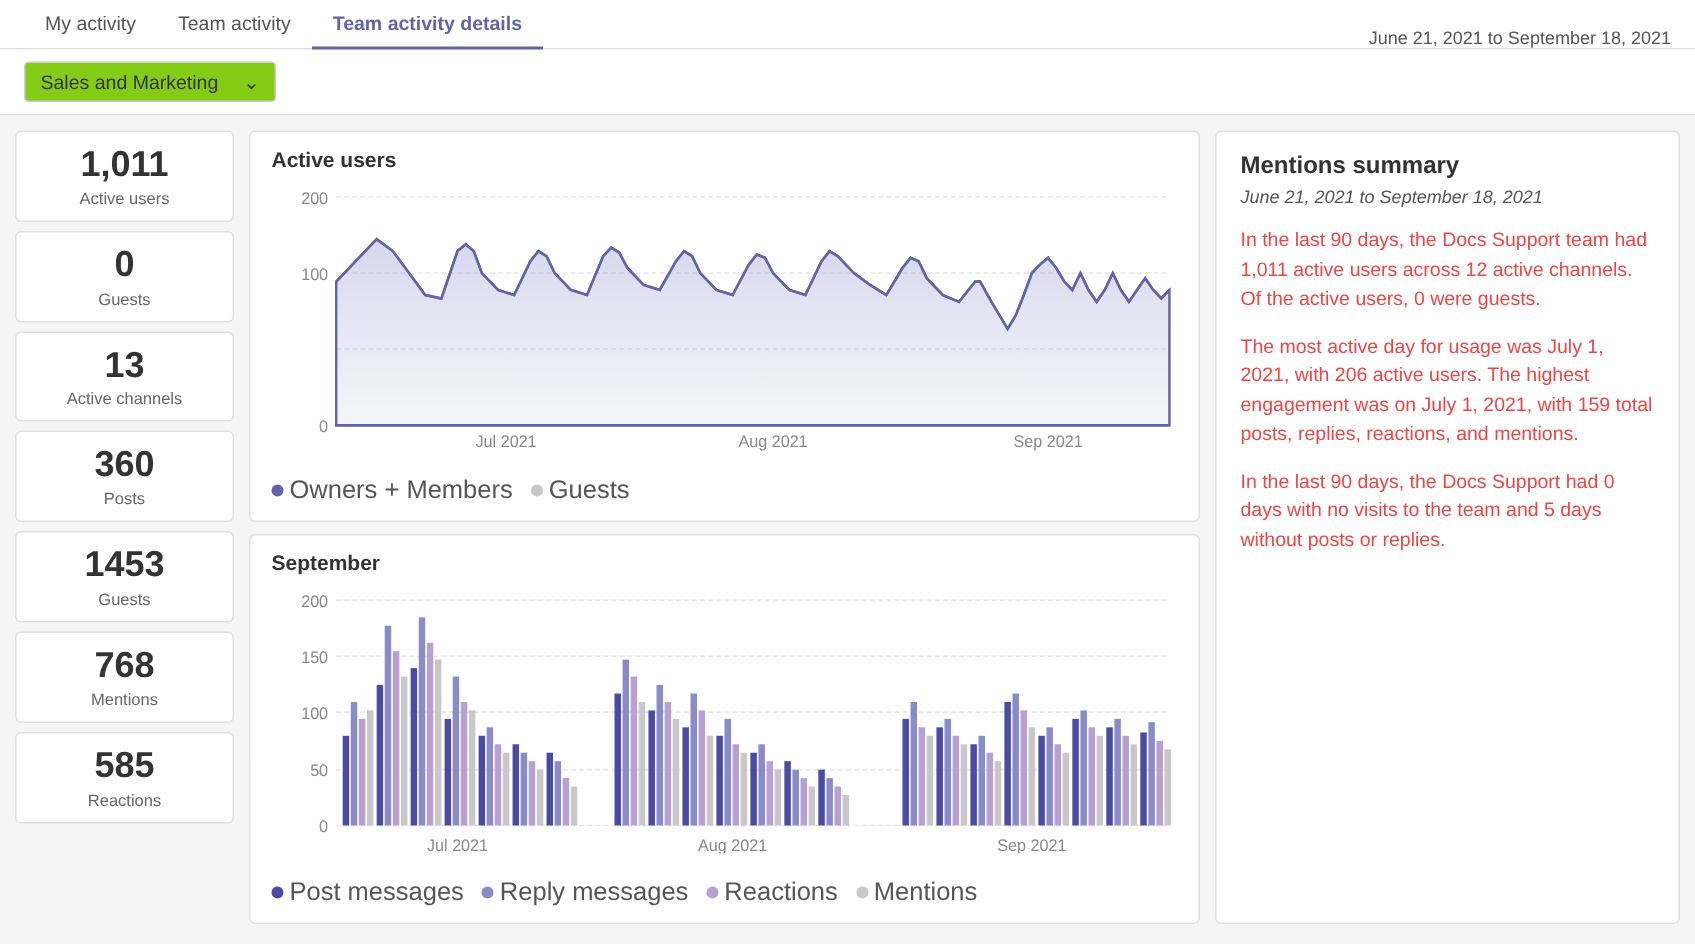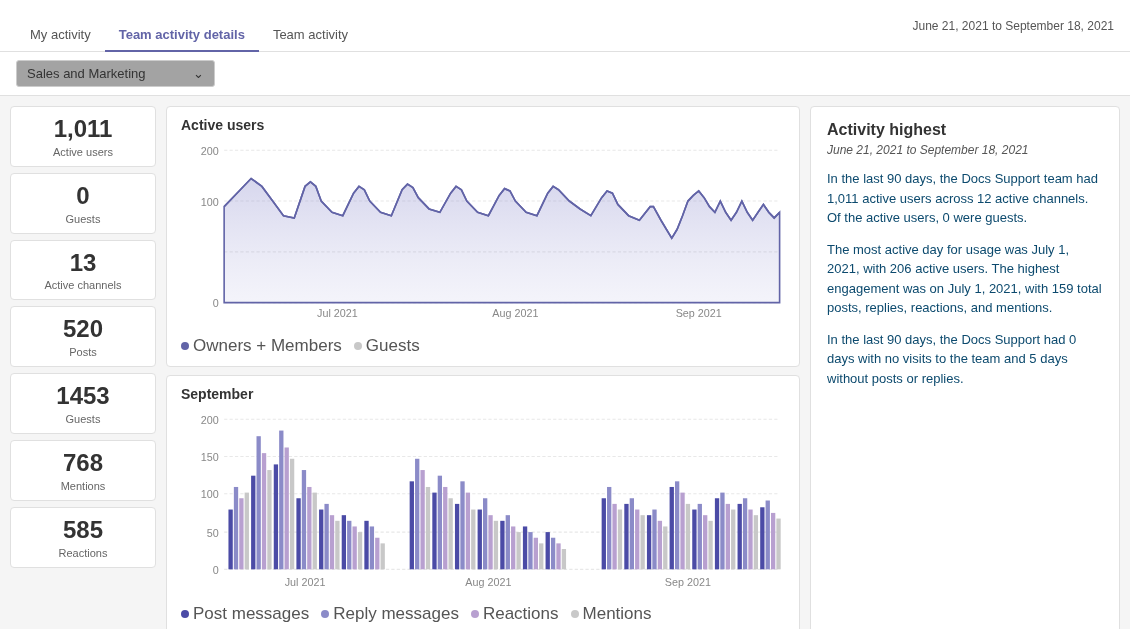--- a/index.html
+++ b/index.html
@@ -1,22 +1,22 @@
 <!DOCTYPE html>
 <html><head>
   <meta charset="utf-8">
   <style>
     * { box-sizing: border-box; margin: 0; padding: 0; }
     body { font-family: 'Segoe UI', Arial, sans-serif; background: #f5f5f5; color: #333; font-size: 13px; width: 1130px; height: 629px; overflow: hidden; }
 
     .top-bar {
       display: flex;
-      align-items: flex-start;
+      align-items: flex-end;
       justify-content: space-between;
-      padding: 19px 16px 0 16px;
+      padding: 0 16px 0 16px;
       background: #fff;
       border-bottom: 1px solid #e0e0e0;
     }
     .tabs { display: flex; gap: 0; }
     .tab {
       padding: 8px 14px;
       cursor: pointer;
       font-size: 13px;
       color: #555;
       border-bottom: 2px solid transparent;
@@ -39,24 +39,24 @@
       background: #fff;
       border-bottom: 1px solid #e0e0e0;
     }
     .dropdown {
       display: flex;
       align-items: center;
       justify-content: space-between;
       border: 1px solid #ccc;
       border-radius: 3px;
       padding: 5px 10px;
-      width: 199px;
+      width: 168px;
       cursor: pointer;
       font-size: 13px;
-      background: #a3a3a3;
+      background: #84cc16;
     }
 
     .main-content {
       display: flex;
       height: calc(629px - 80px);
       padding: 10px;
       gap: 10px;
       background: #f5f5f5;
     }
 
@@ -128,21 +128,21 @@
       margin-bottom: 4px;
     }
     .summary-date {
       font-size: 12px;
       font-style: italic;
       color: #555;
       margin-bottom: 12px;
     }
     .summary-text {
       font-size: 13px;
-      color: #0c4a6e;
+      color: #ef4444;
       line-height: 1.5;
       margin-bottom: 12px;
     }
 
     
     svg { width: 100%; height: 100%; }
     .axis-label { font-size: 10px; fill: #888; }
     .grid-line { stroke: #e8e8e8; stroke-dasharray: 3,2; }
 
     .legend {
@@ -163,22 +163,22 @@
       height: 8px;
       border-radius: 50%;
     }
   </style>
 </head>
 <body>
 
 <div class="top-bar">
   <div class="tabs">
     <div class="tab">My activity</div>
+    <div class="tab">Team activity</div>
     <div class="tab active">Team activity details</div>
-    <div class="tab">Team activity</div>
   </div>
   <div class="date-range">June 21, 2021 to September 18, 2021</div>
 </div>
 
 <div class="team-selector">
   <div class="dropdown">
     <span>Sales and Marketing</span>
     <span>⌄</span>
   </div>
 </div>
@@ -191,21 +191,21 @@
     </div>
     <div class="stat-card">
       <div class="stat-number">0</div>
       <div class="stat-label">Guests</div>
     </div>
     <div class="stat-card">
       <div class="stat-number">13</div>
       <div class="stat-label">Active channels</div>
     </div>
     <div class="stat-card">
-      <div class="stat-number">520</div>
+      <div class="stat-number">360</div>
       <div class="stat-label">Posts</div>
     </div>
     <div class="stat-card">
       <div class="stat-number">1453</div>
       <div class="stat-label">Guests</div>
     </div>
     <div class="stat-card">
       <div class="stat-number">768</div>
       <div class="stat-label">Mentions</div>
     </div>
@@ -429,19 +429,19 @@
         </div>
         <div class="legend-item">
           <div class="legend-dot" style="background:#c8c8c8;"></div>
           <span>Mentions</span>
         </div>
       </div>
     </div>
   </div>
 
   <div class="right-panel">
-    <div class="summary-title">Activity highest</div>
+    <div class="summary-title">Mentions summary</div>
     <div class="summary-date">June 21, 2021 to September 18, 2021</div>
     <div class="summary-text">In the last 90 days, the Docs Support team had 1,011 active users across 12 active channels. Of the active users, 0 were guests.</div>
     <div class="summary-text">The most active day for usage was July 1, 2021, with 206 active users. The highest engagement was on July 1, 2021, with 159 total posts, replies, reactions, and mentions.</div>
     <div class="summary-text">In the last 90 days, the Docs Support had 0 days with no visits to the team and 5 days without posts or replies.</div>
   </div>
 </div>
 
 </body></html>

